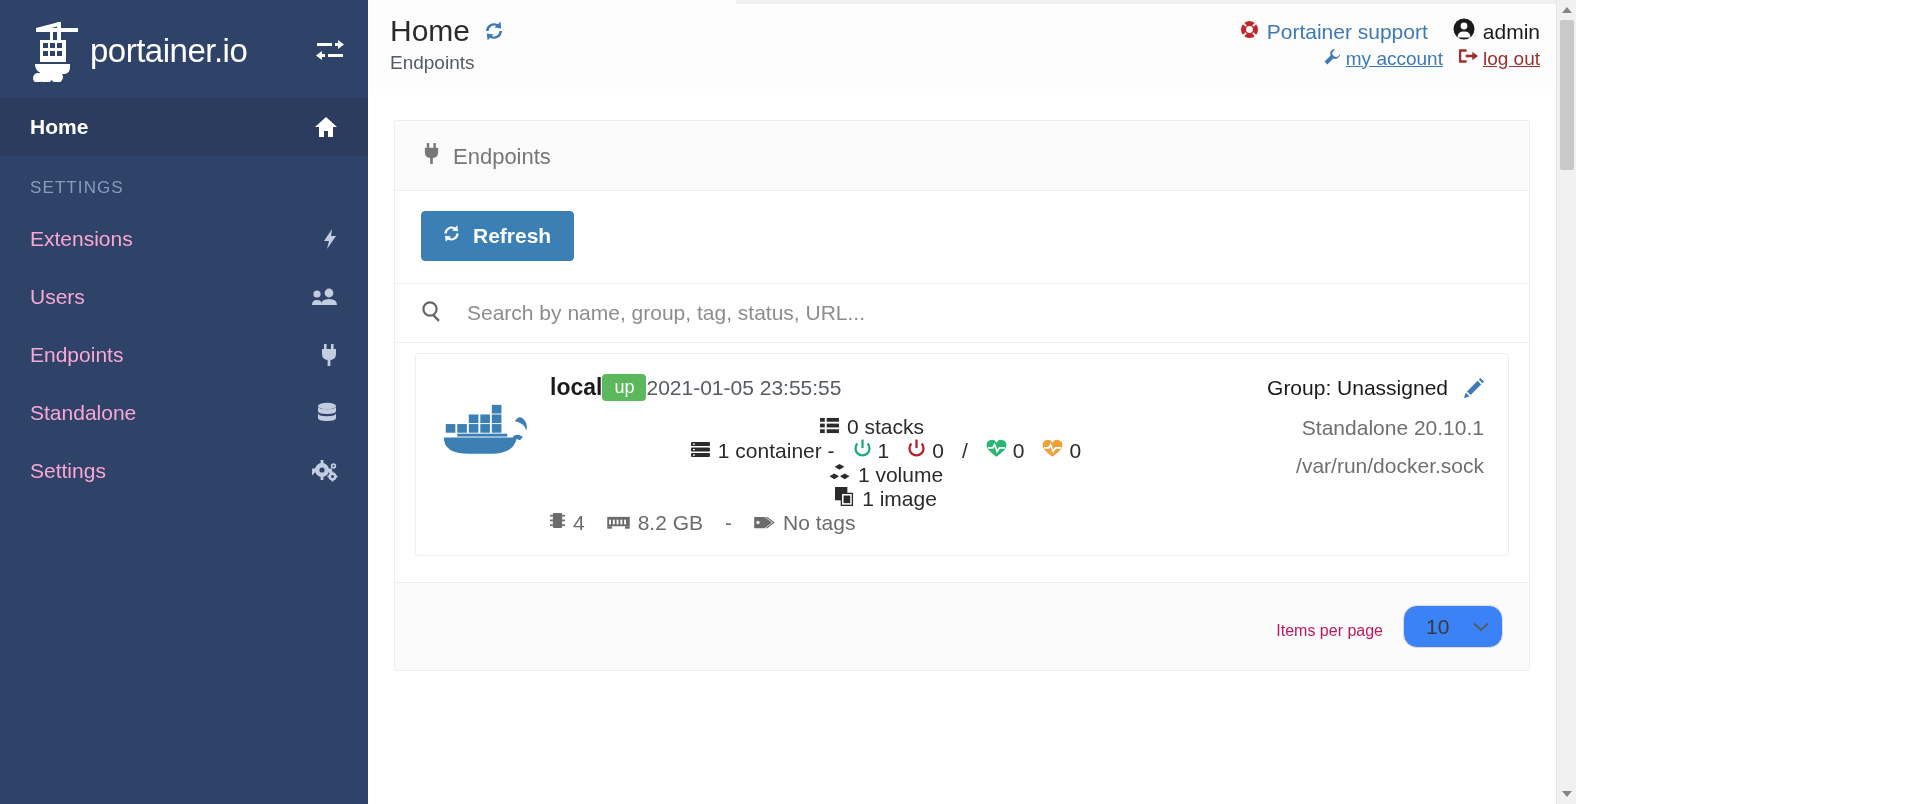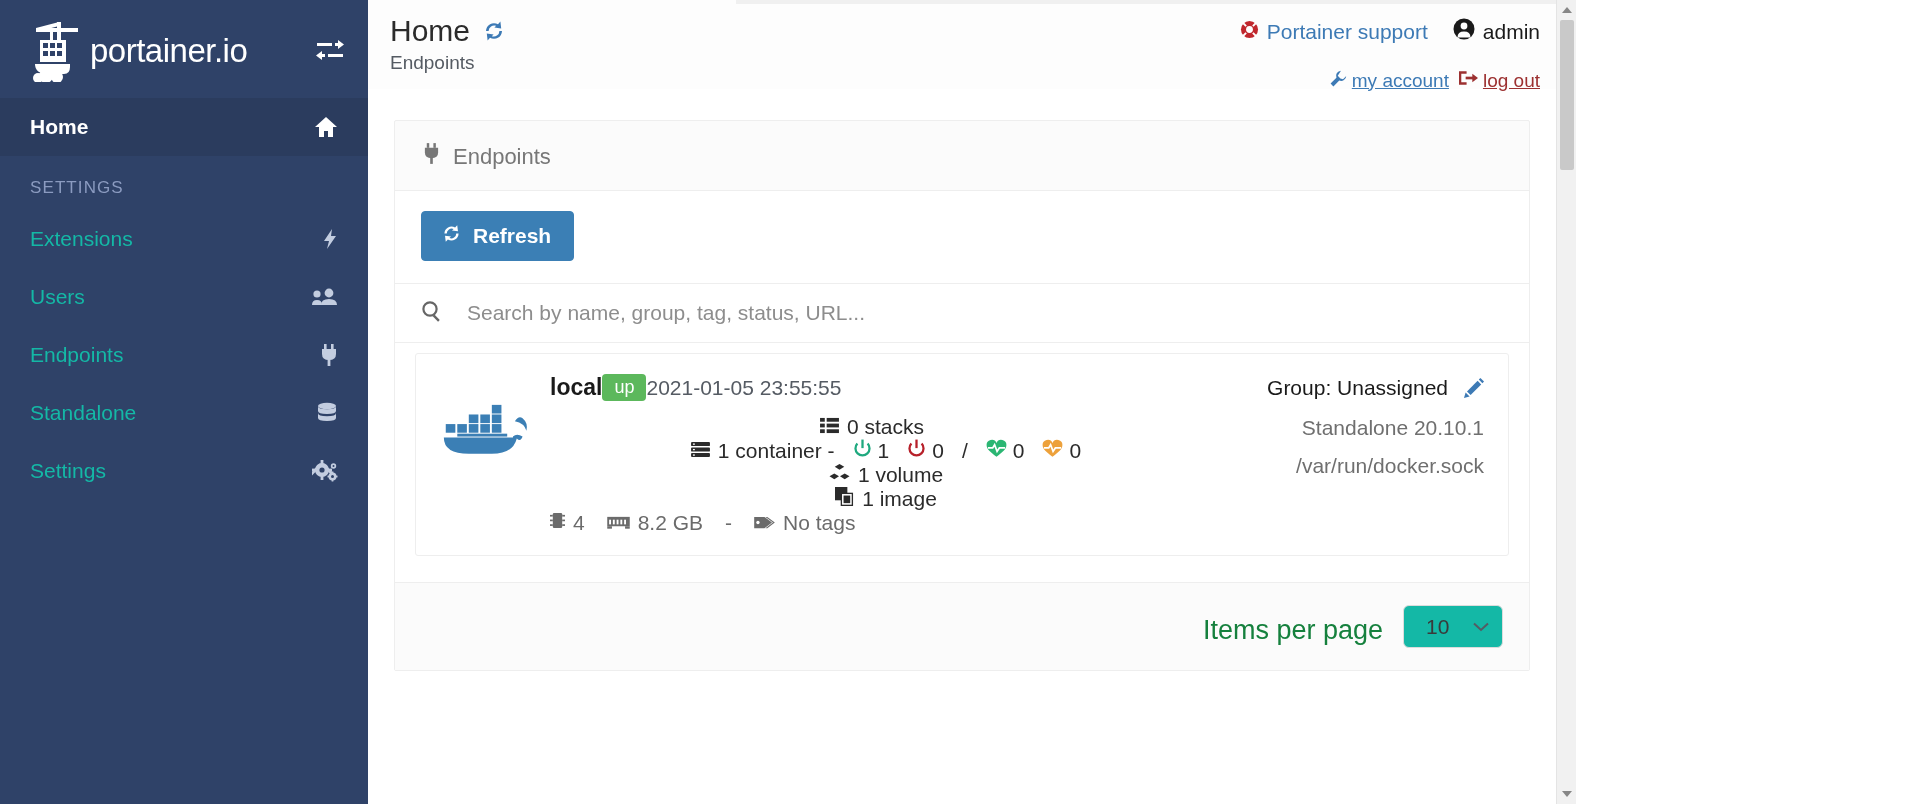--- a/index.html
+++ b/index.html
@@ -30,21 +30,21 @@
     margin-left: 2px; font-weight: 400; white-space: nowrap;
   }
   .brand-toggle {
     margin-left: auto; width: 28px; height: 24px;
     display: flex; align-items: center; justify-content: center;
     cursor: pointer;
   }
   .nav-item {
     height: 58px; display: flex; align-items: center;
     padding: 0 30px; cursor: pointer;
-    color: #14b8a6; font-size: 21px;
+    color: #f9a8d4; font-size: 21px;
   }
   .nav-item.active {
     background: #2b3c5e; color: #ffffff; font-weight: bold;
   }
   .nav-item .nav-label { flex: 1 1 auto; }
   .nav-item .nav-icon {
     width: 30px; display: flex; align-items: center; justify-content: flex-end;
   }
   .section-title {
     color: #8b9bc0; font-size: 17px; letter-spacing: 1.1px;
@@ -80,22 +80,22 @@
   }
   .support-link {
     color: #3d7ab5; text-decoration: none; cursor: pointer;
     display: inline-flex; align-items: center; gap: 8px;
   }
   .admin-name {
     color: #1a1a1a; display: inline-flex; align-items: center; gap: 8px;
     margin-left: 16px; font-weight: 400;
   }
   .user-row2 {
-    display: flex; align-items: center; justify-content: flex-end; 
-    font-size: 19px; margin-top: 24px;
+    display: flex; align-items: center; justify-content: flex-end; gap: 6px;
+    font-size: 19px; margin-top: 2px;
   }
   .acct-link {
     color: #3d7ab5; text-decoration: underline; cursor: pointer;
     display: inline-flex; align-items: center; gap: 5px;
   }
   .logout-link {
     color: #9c3030; text-decoration: underline; cursor: pointer;
     display: inline-flex; align-items: center; gap: 5px; margin-left: 10px;
   }
 
@@ -169,24 +169,24 @@
   }
   .edit-ico { cursor: pointer; display: inline-flex; }
   .ep-sub { font-size: 21px; color: #6f6f6f; margin-bottom: 14px; }
   .ep-sock { font-size: 21px; color: #6f6f6f; }
 
   .pager {
     background: #fbfbfb; border-top: 1px solid #eeeeee;
     padding: 22px 26px; display: flex; align-items: center;
     justify-content: flex-end; gap: 20px;
   }
-  .pager-label { font-size: 27px; color: #15803d; margin-top: 8px; }
+  .pager-label { font-size: 16px; color: #be185d; margin-top: 8px; }
   .pager-select {
     font-size: 21px; font-family: inherit; color: #3a3a3a;
-    border: 1px solid #dcdcdc; border-radius: 6px; background: #14b8a6;
+    border: 1px solid #dcdcdc; border-radius: 14px; background: #3b82f6;
     padding: 9px 12px 9px 22px; cursor: pointer;
     appearance: none; -webkit-appearance: none;
     min-width: 100px;
   }
   .select-wrap { position: relative; display: inline-flex; align-items: center; }
   .select-chev {
     position: absolute; right: 14px; top: 50%; transform: translateY(-50%);
     pointer-events: none;
   }
 

